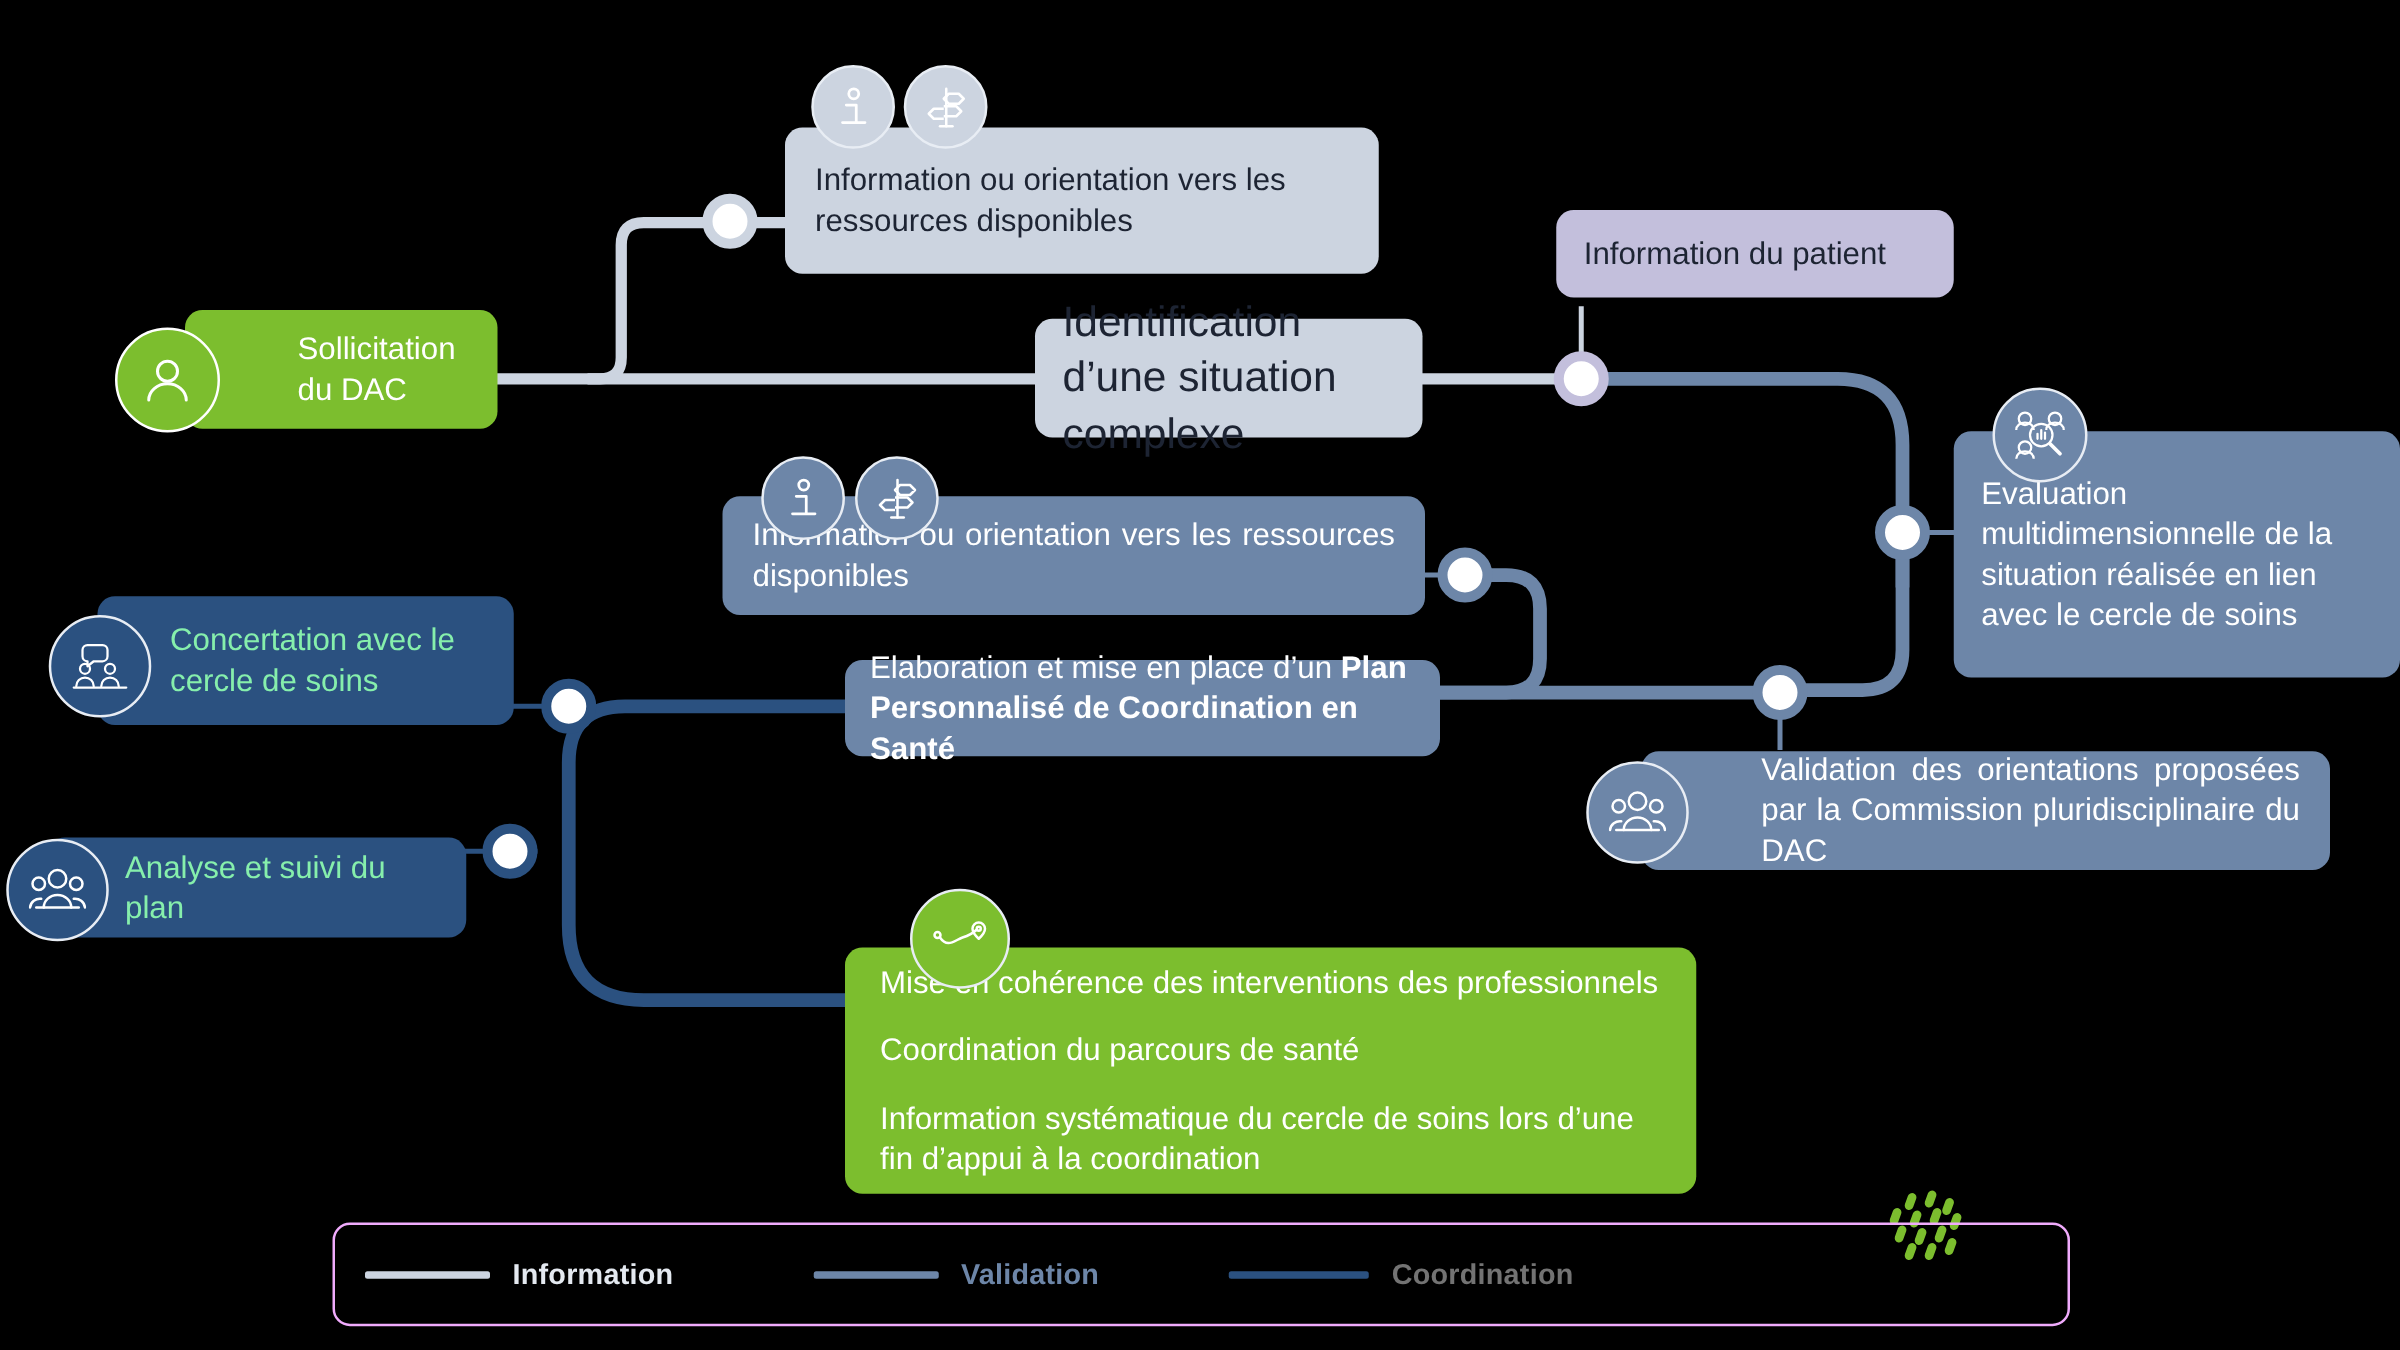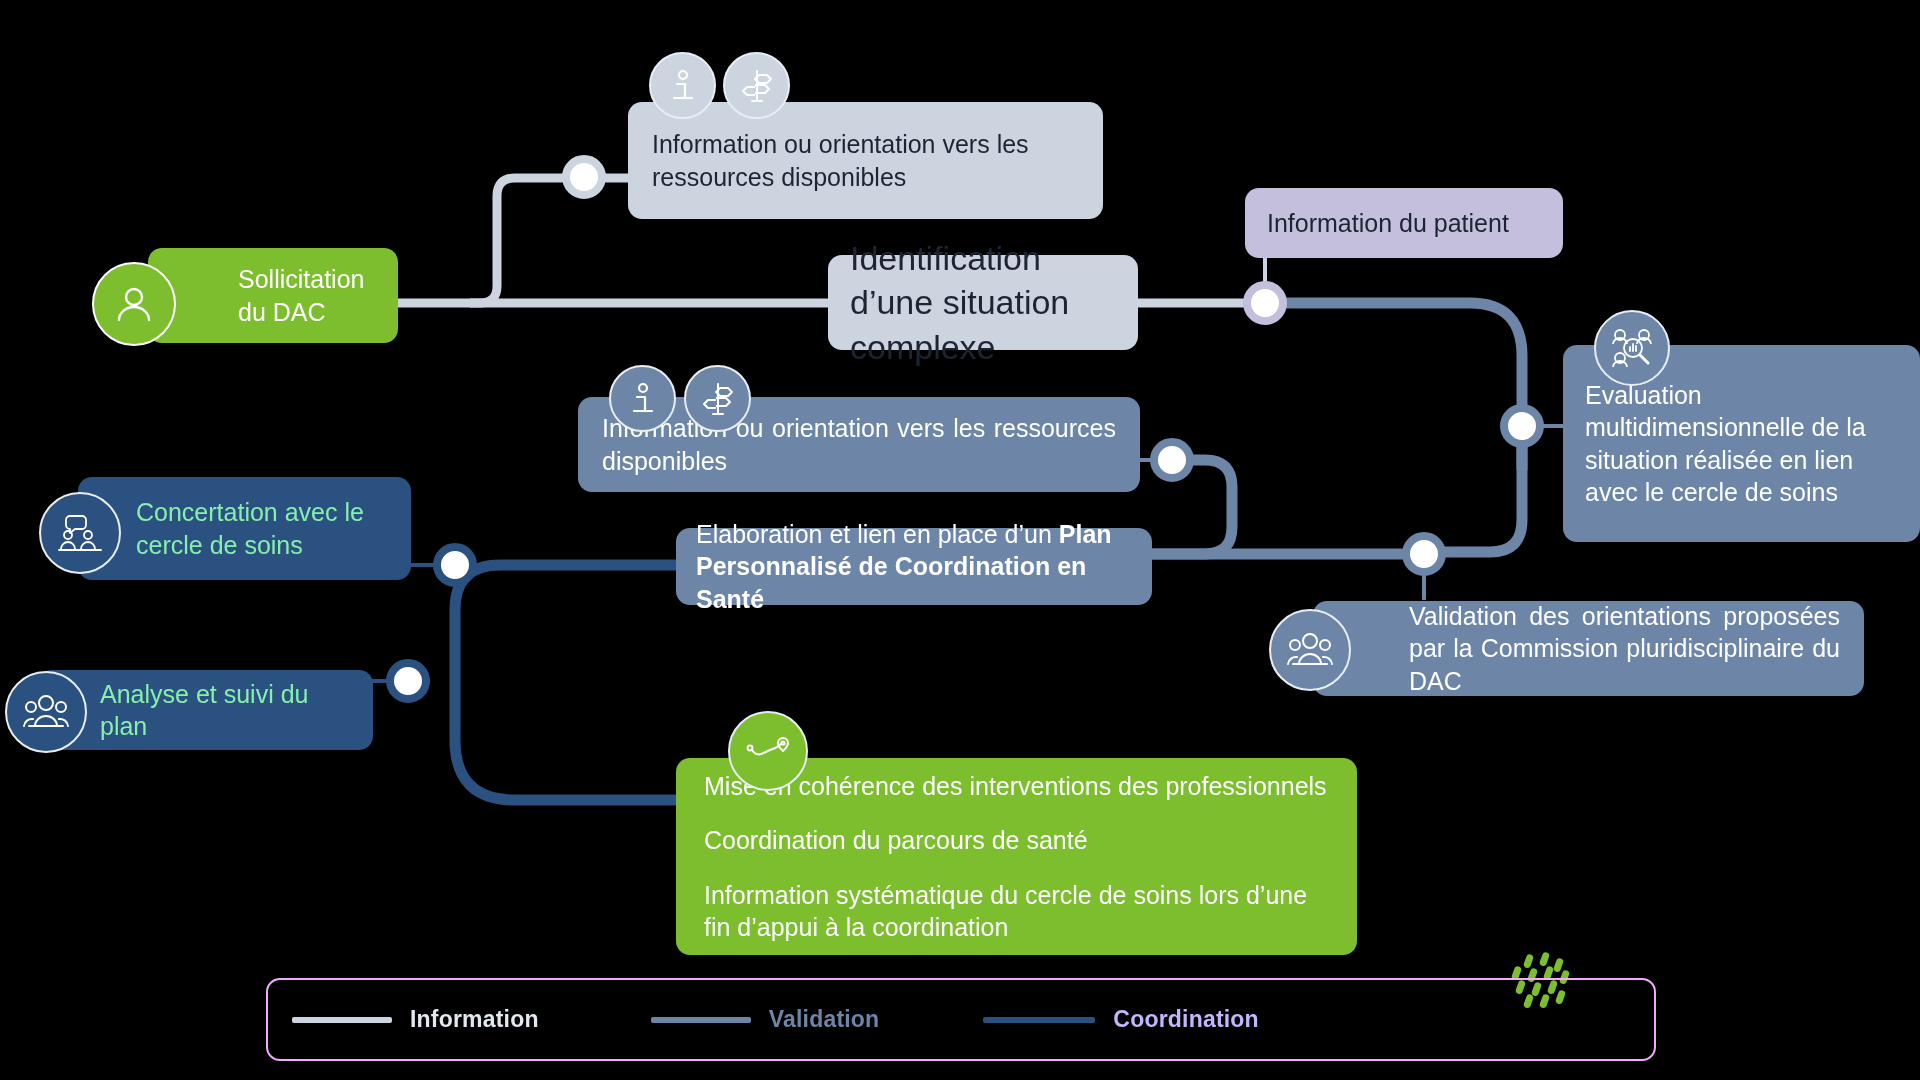--- a/index.html
+++ b/index.html
@@ -90,21 +90,21 @@
       <path d="M16 18 h10 l4 4 -4 4 H16" stroke-linejoin="round"></path>
       <path d="M16 20 H8 l-4 4 4 4 h8" stroke-linejoin="round"></path>
       <path d="M13 34 h10" stroke-linecap="round"></path>
     </svg>
   </div>
 
   <div class="node lgrey" style="left:828px;top:255px;width:310px;height:95px;padding:0 22px;">
     <span class="txt" style="font-size:34px;">Identification d’une situation complexe</span>
   </div>
 
-  <div class="node purple" style="left:1245px;top:188px;width:318px;height:70px;padding:0 22px;">
+  <div class="node purple" style="left:1245px;top:168px;width:318px;height:70px;padding:0 22px;">
     <span class="txt" style="font-size:25px;">Information du patient</span>
   </div>
 
   <div class="node mblue" style="left:1563px;top:345px;width:357px;height:197px;padding:0 22px;">
     <span class="txt" style="font-size:25px;">Evaluation multidimensionnelle de la situation réalisée en lien avec le cercle de soins</span>
   </div>
   <div class="icon-badge mblue" style="left:1594px;top:310px;width:72px;height:72px;border:2px solid #e8edf4;">
     <svg width="44" height="44" viewBox="0 0 44 44" fill="none" stroke="#ffffff" stroke-width="1.8">
       <circle cx="10" cy="9" r="5"></circle>
         <path d="M3 18 a7 6 0 0 1 14 0"></path>
@@ -132,21 +132,21 @@
       <path d="M18 4 v30" stroke-linecap="round"></path>
       <path d="M20 8 h8 l4 4 -4 4 h-8 l-4 -4 z" stroke-linejoin="round"></path>
       <path d="M16 18 h10 l4 4 -4 4 H16" stroke-linejoin="round"></path>
       <path d="M16 20 H8 l-4 4 4 4 h8" stroke-linejoin="round"></path>
       <path d="M13 34 h10" stroke-linecap="round"></path>
     </svg>
   </div>
 
   <div class="node mblue" style="left:676px;top:528px;width:476px;height:77px;padding:0 20px;">
     <span class="txt" style="font-size:25px;">
-      <span>Elaboration et lien en place d’un </span><span class="bold">Plan Personnalisé de Coordination en Santé</span>
+      <span>Elaboration et mise en place d’un </span><span class="bold">Plan Personnalisé de Coordination en Santé</span>
     </span>
   </div>
 
   <div class="node mblue" style="left:1313px;top:601px;width:551px;height:95px;padding:0 24px 0 96px;">
     <span class="txt justify" style="font-size:25px;">Validation des orientations proposées par la Commission pluridisciplinaire du DAC</span>
   </div>
   <div class="icon-badge mblue" style="left:1269px;top:609px;width:78px;height:78px;border:2px solid #e8edf4;">
     <svg width="46" height="40" viewBox="0 0 46 40" fill="none" stroke="#ffffff" stroke-width="2">
       <circle cx="23" cy="11" r="7"></circle>
         <path d="M12 34 a11 10 0 0 1 22 0" stroke-linecap="round"></path>
@@ -232,17 +232,17 @@
     <div class="leg-item" style="margin-left:24px;">
       <span class="leg-line" style="width:100px;height:6px;background:#ccd4e0;margin-right:18px;"></span>
       <span class="leg-label" style="color:#e4e9f0;">Information</span>
     </div>
     <div class="leg-item" style="margin-left:112px;">
       <span class="leg-line" style="width:100px;height:6px;background:#6d86a8;margin-right:18px;"></span>
       <span class="leg-label" style="color:#6d86a8;">Validation</span>
     </div>
     <div class="leg-item" style="margin-left:104px;">
       <span class="leg-line" style="width:112px;height:6px;background:#2b5180;margin-right:18px;"></span>
-      <span class="leg-label" style="color:#c4b5fd;">Coordination</span>
+      <span class="leg-label" style="color:#737373;">Coordination</span>
     </div>
   </div>
 
 </div>
 
 </body></html>

